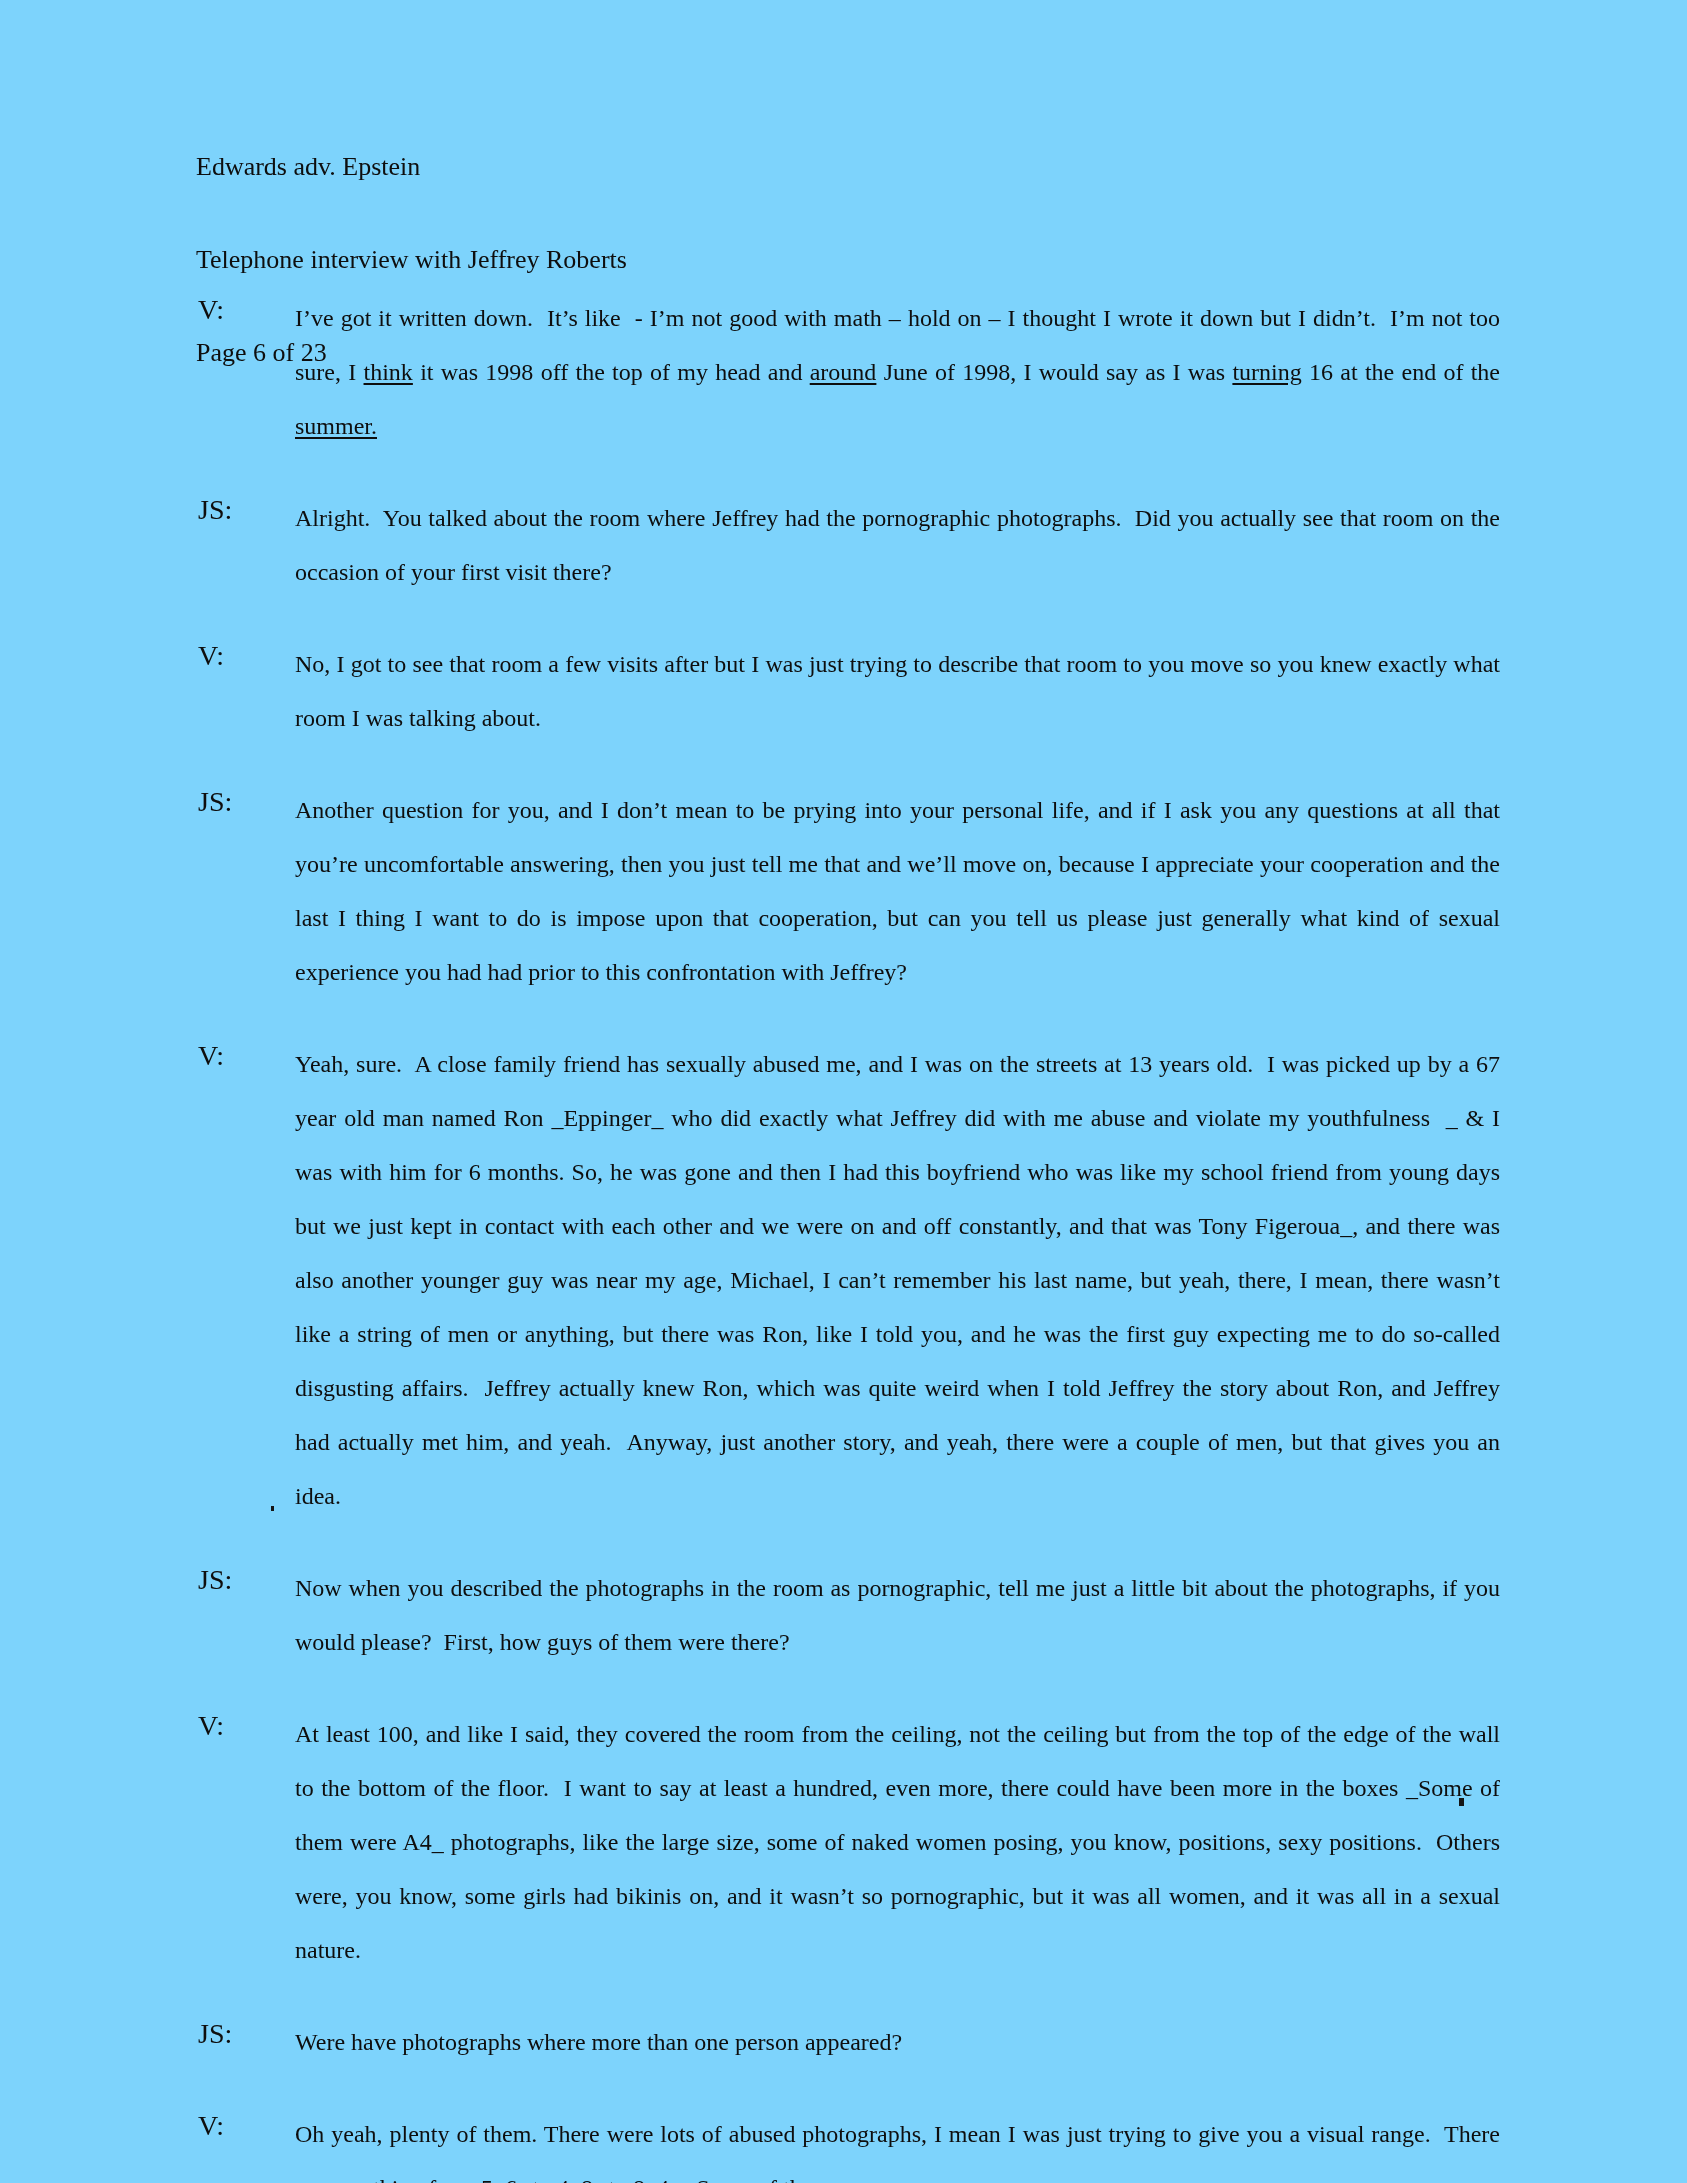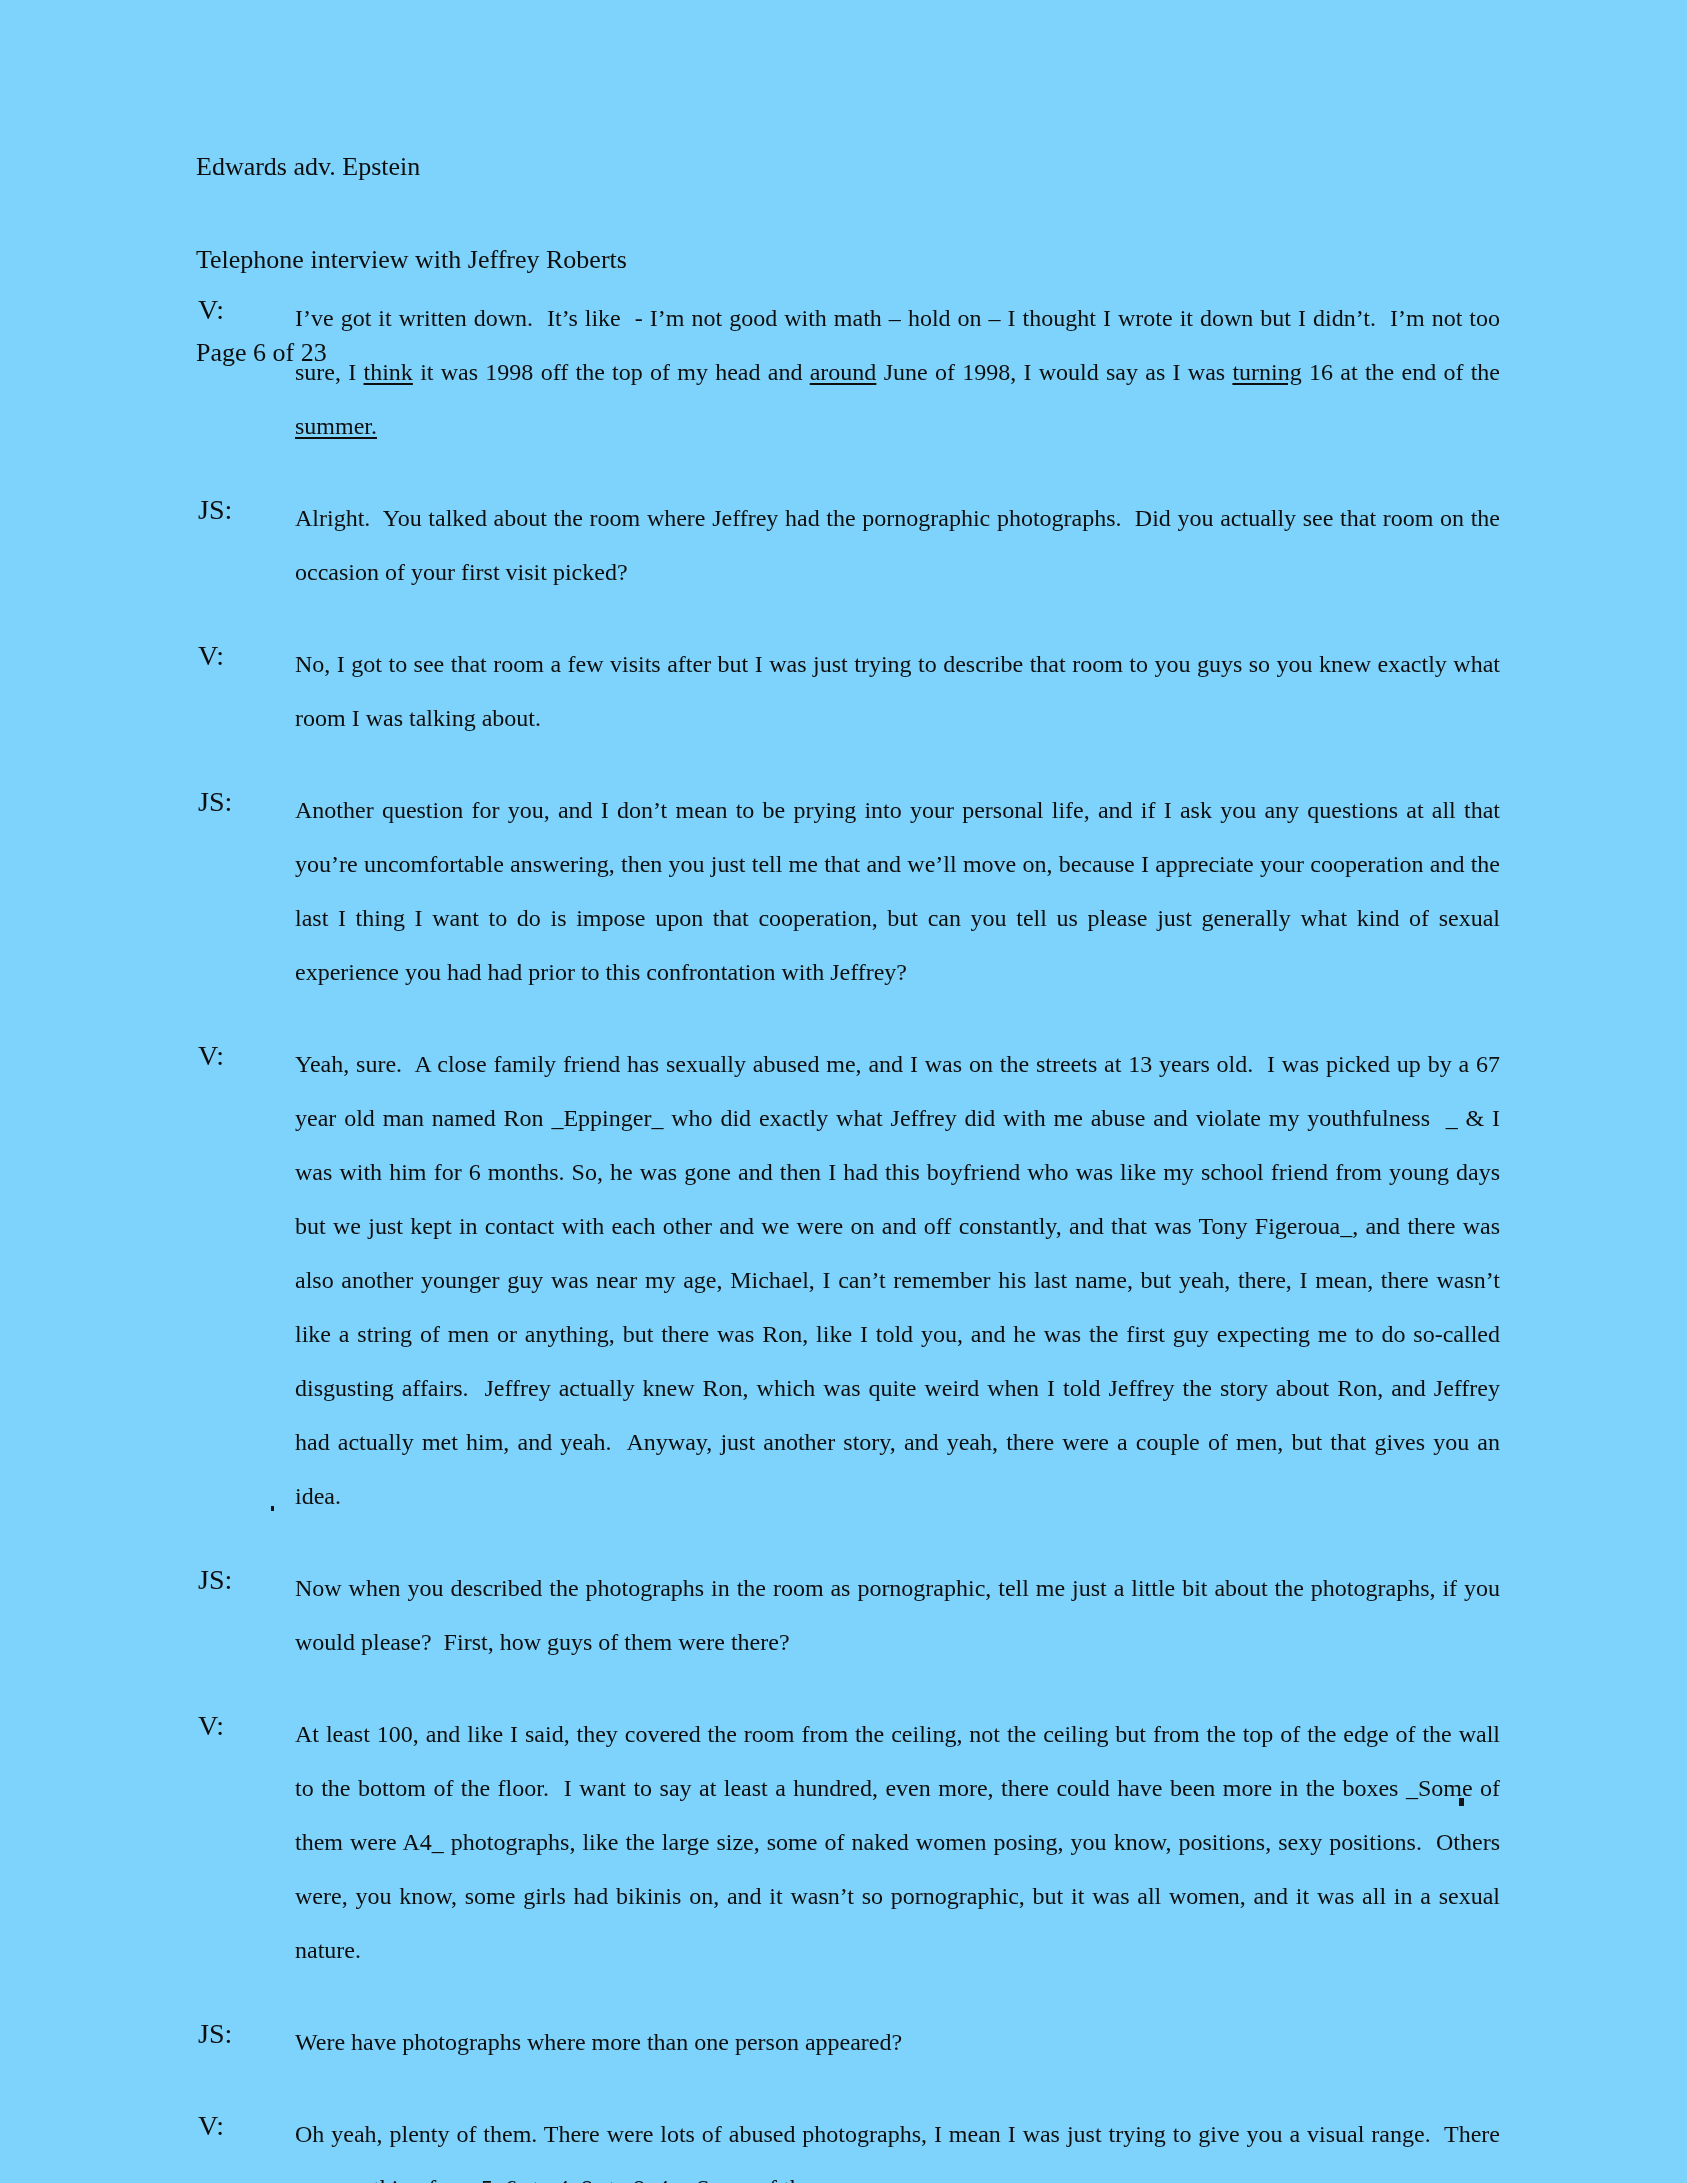--- a/index.html
+++ b/index.html
@@ -70,25 +70,25 @@
     <div>Page 6 of 23</div>
   </div>
 
   <div class="transcript">
       <div class="entry">
         <div class="speaker">V:</div>
         <div class="text"><span>I’ve got it written down.  It’s like  - I’m not good with math – hold on – I thought I wrote it down but I didn’t.  I’m not too sure, I </span><span class="u">think</span><span> it was 1998 off the top of my head and </span><span class="u">around</span><span> June of 1998, I would say as I was </span><span class="u">turning</span><span> 16 at the end of the </span><span class="u">summer.</span></div>
       </div>
       <div class="entry">
         <div class="speaker">JS:</div>
-        <div class="text"><span>Alright.  You talked about the room where Jeffrey had the pornographic photographs.  Did you actually see that room on the occasion of your first visit picked?</span></div>
+        <div class="text"><span>Alright.  You talked about the room where Jeffrey had the pornographic photographs.  Did you actually see that room on the occasion of your first visit there?</span></div>
       </div>
       <div class="entry">
         <div class="speaker">V:</div>
-        <div class="text"><span>No, I got to see that room a few visits after but I was just trying to describe that room to you guys so you knew exactly what room I was talking about.</span></div>
+        <div class="text"><span>No, I got to see that room a few visits after but I was just trying to describe that room to you move so you knew exactly what room I was talking about.</span></div>
       </div>
       <div class="entry">
         <div class="speaker">JS:</div>
         <div class="text"><span>Another question for you, and I don’t mean to be prying into your personal life, and if I ask you any questions at all that you’re uncomfortable answering, then you just tell me that and we’ll move on, because I appreciate your cooperation and the last I thing I want to do is impose upon that cooperation, but can you tell us please just generally what kind of sexual experience you had had prior to this confrontation with Jeffrey?</span></div>
       </div>
       <div class="entry">
         <div class="speaker">V:</div>
         <div class="text"><span>Yeah, sure.  A close family friend has sexually abused me, and I was on the streets at 13 years old.  I was picked up by a 67 year old man named Ron _Eppinger_ who did exactly what Jeffrey did with me abuse and violate my youthfulness  _ &amp; I was with him for 6 months. So, he was gone and then I had this boyfriend who was like my school friend from young days but we just kept in contact with each other and we were on and off constantly, and that was Tony Figeroua_, and there was also another younger guy was near my age, Michael, I can’t remember his last name, but yeah, there, I mean, there wasn’t like a string of men or anything, but there was Ron, like I told you, and he was the first guy expecting me to do so-called disgusting affairs.  Jeffrey actually knew Ron, which was quite weird when I told Jeffrey the story about Ron, and Jeffrey had actually met him, and yeah.  Anyway, just another story, and yeah, there were a couple of men, but that gives you an idea.</span></div>
       </div>
       <div class="entry">

